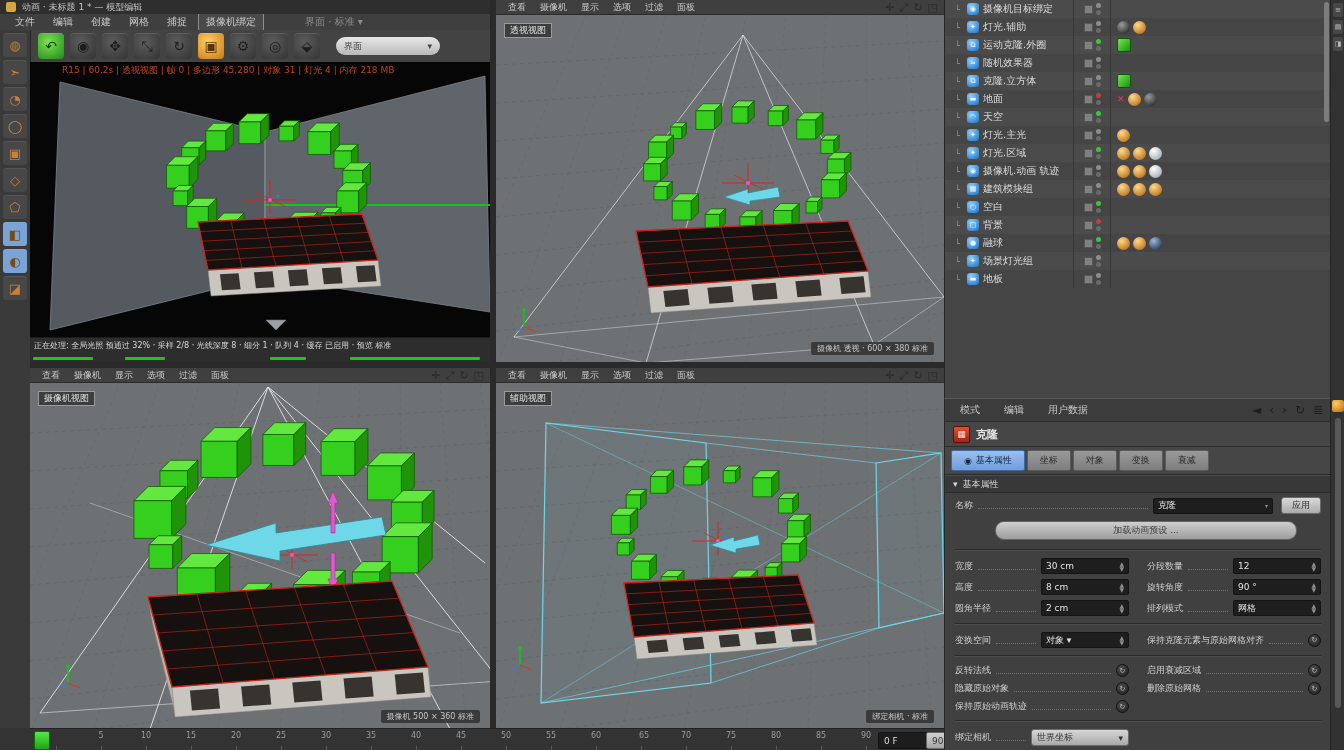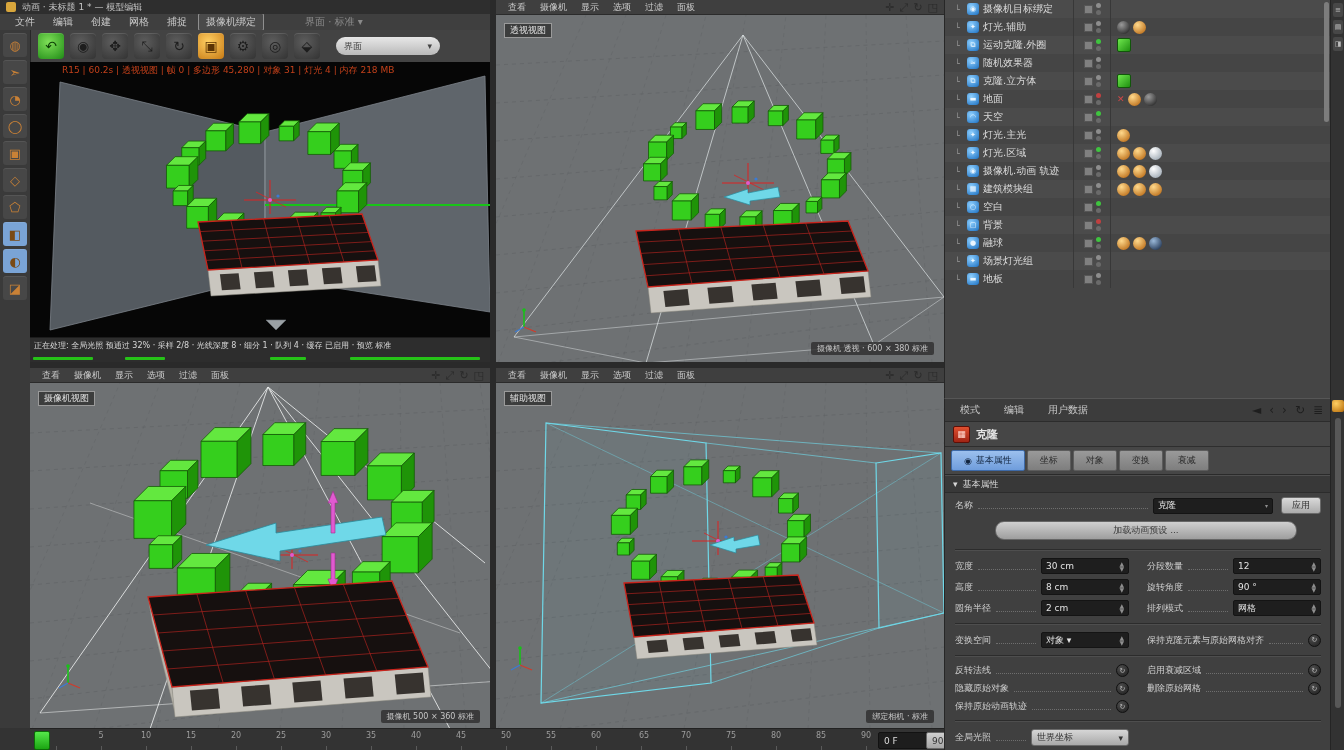--- a/index.html
+++ b/index.html
@@ -1057,21 +1057,21 @@
           <div class="fcell">
             <span class="flabel">保持原始动画轨迹</span>
             <span class="leader"></span>
             <span class="circlechk">↻</span>
           </div>
           <div class="fcell" style="visibility: hidden;"></div>
         </div>
         <div class="divider"></div>
         <div class="frow">
           <div class="fcell">
-            <span class="flabel">全局光照</span>
+            <span class="flabel">绑定相机</span>
             <span class="leader"></span>
             <div class="fdroplight">
               <span>世界坐标</span>
               <span>▾</span>
             </div>
           </div>
           <div class="fcell" style="visibility: hidden;"></div>
         </div>
       </div>
   </div>

